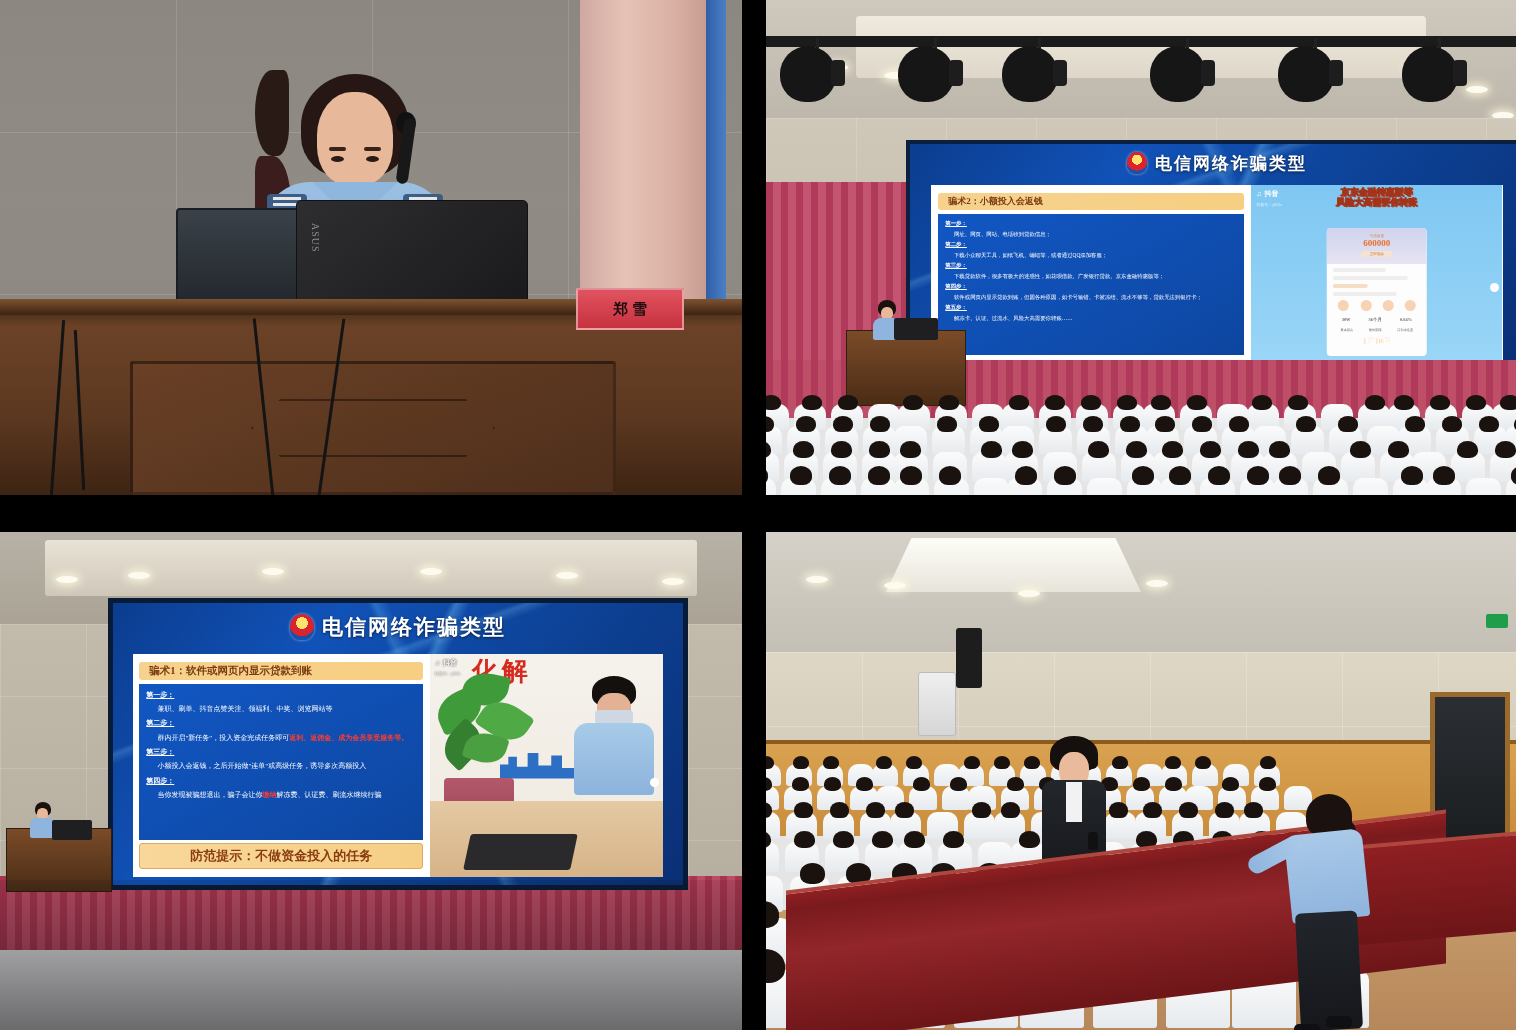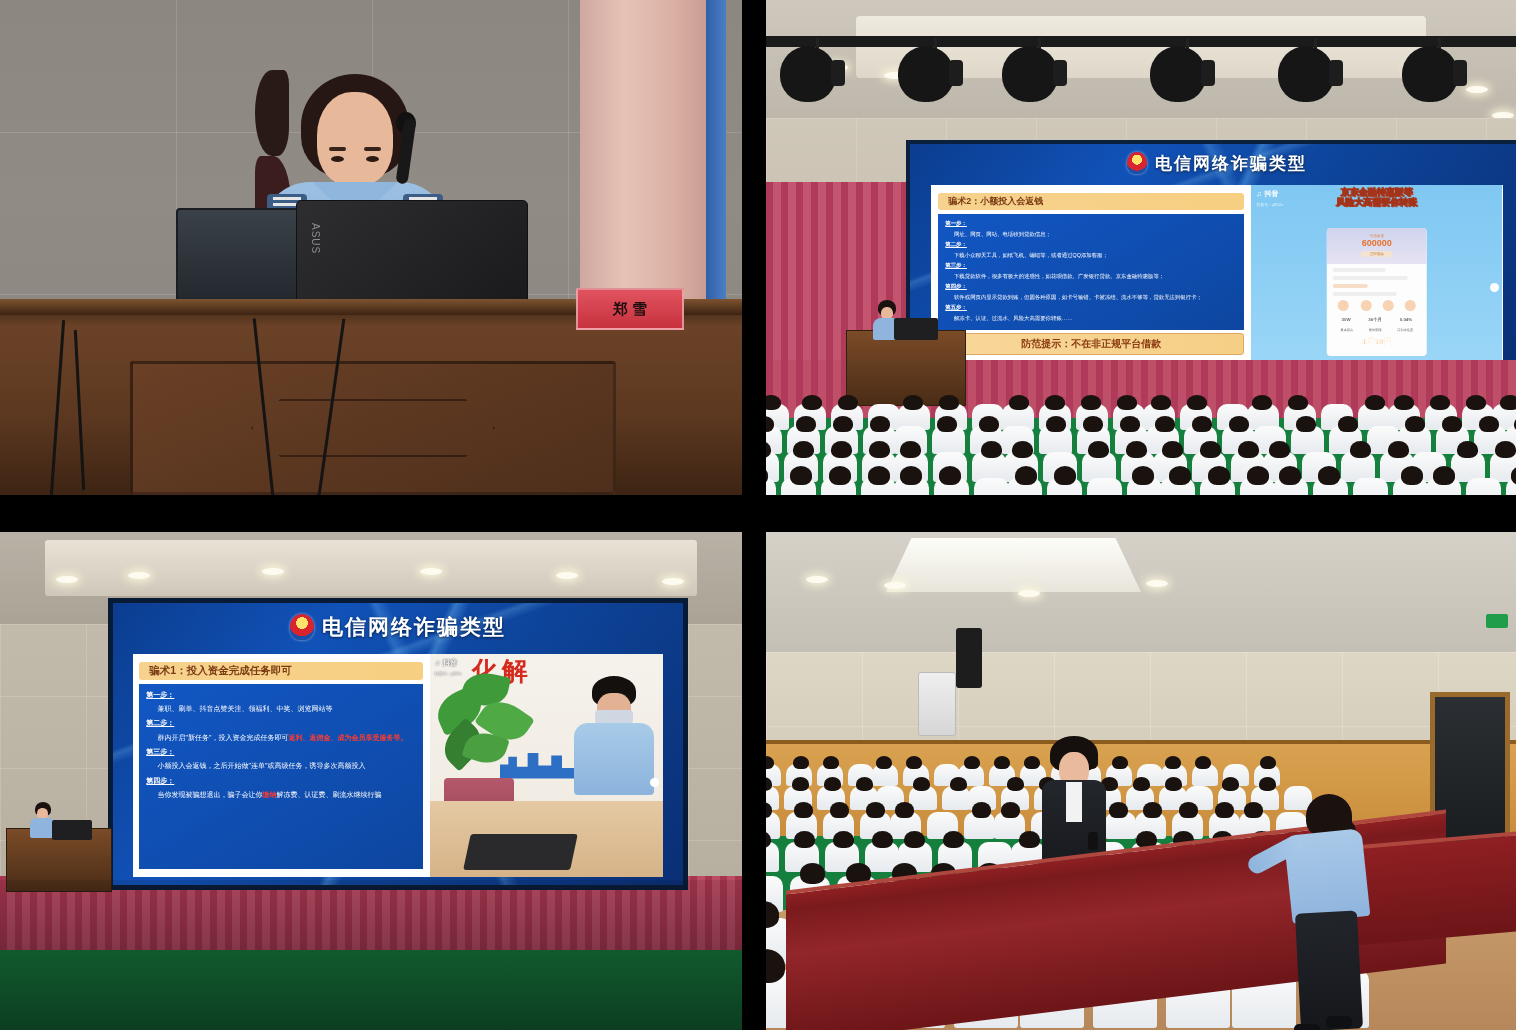--- a/index.html
+++ b/index.html
@@ -1,19 +1,19 @@
 <!DOCTYPE html>
 <html><head>
 <meta charset="utf-8">
 <title>Anti-Fraud Lecture Photo Collage</title>
 <style>
   html,body{margin:0;padding:0;background:#000;}
   body{width:1516px;height:1030px;overflow:hidden;font-family:"Liberation Sans","DejaVu Sans",sans-serif;}
   .collage{position:relative;width:1516px;height:1030px;background:#000;}
-  .panel{position:absolute;overflow:hidden;background:#15803d;}
+  .panel{position:absolute;overflow:hidden;background:#e5e5e5;font-family:Liberation Serif, serif;}
   .p-tl{left:0;top:0;width:742px;height:495px;}
   .p-tr{left:766px;top:0;width:750px;height:495px;}
   .p-bl{left:0;top:532px;width:742px;height:498px;}
   .p-br{left:766px;top:532px;width:750px;height:498px;}
   .photo{position:absolute;left:0;top:0;width:100%;height:100%;}
 
   
   .tl-wall{position:absolute;left:0;top:0;width:100%;height:100%;
      background:
        linear-gradient(180deg,#8d8782 0%,#918b85 40%,#8a847f 100%);}
@@ -340,21 +340,20 @@
           <div class="slide-body">
             <div class="sb-left">
               <div class="trick-bar" style="font-size:9px">骗术2：小额投入会返钱</div>
               <div class="steps" style="font-size:5.4px;line-height:1.95">
                 <div><span class="step-h">第一步：</span><span class="step-t">网址、网页、网站、电话收到贷款信息；</span></div>
                 <div><span class="step-h">第二步：</span><span class="step-t">下载小众聊天工具，如纸飞机、蝙蝠等，或者通过QQ添加客服；</span></div>
                 <div><span class="step-h">第三步：</span><span class="step-t">下载贷款软件，很多有极大的迷惑性，如花呗借款、广发银行贷款、京东金融特惠版等；</span></div>
                 <div><span class="step-h">第四步：</span><span class="step-t">软件或网页内显示贷款到账，但因各种原因，如卡号输错、卡被冻结、流水不够等，贷款无法到银行卡；</span></div>
                 <div><span class="step-h">第五步：</span><span class="step-t">解冻卡、认证、过流水、风险大高需要你转账……</span></div>
               </div>
-              <div class="tip-bar" style="font-size:10px">防范提示：不在非正规平台借款</div>
             </div>
             <div class="sb-right">
               <div class="dy-bg"></div>
               <div class="dy-logo" style="font-size:7px">
                 <span>♫</span>
                 <span>抖音</span>
               </div>
               <div class="dy-note" style="font-size:4px">抖音号：y852s</div>
               <div class="dy-cap" style="font-size:9px">
                 <div>京东金融特惠版等</div>
@@ -583,27 +582,28 @@
 
       <div class="bl-screenframe">
         <div class="slide">
           <div class="slide-circuit"></div>
           <div class="slide-hdr">
             <div class="badge" style="width:24px;height:26px"></div>
             <div class="slide-title" style="font-size:21px">电信网络诈骗类型</div>
           </div>
           <div class="slide-body">
             <div class="sb-left">
-              <div class="trick-bar" style="font-size:10.5px">骗术1：投入资金完成任务即可</div>
+              <div class="trick-bar" style="font-size:10.5px">骗术1：软件或网页内显示贷款到账</div>
               <div class="steps" style="font-size:7px;line-height:2.05">
                 <div><span class="step-h">第一步：</span><span class="step-t">兼职、刷单、抖音点赞关注、领福利、中奖、浏览网站等</span></div>
                 <div><span class="step-h">第二步：</span><span class="step-t"><span>群内开启"新任务"，投入资金完成任务即可</span><span class="red">返利、返佣金、成为会员享受服务等。</span></span></div>
                 <div><span class="step-h">第三步：</span><span class="step-t">小额投入会返钱，之后开始做"连单"或高级任务，诱导多次高额投入</span></div>
                 <div><span class="step-h">第四步：</span><span class="step-t"><span>当你发现被骗想退出，骗子会让你</span><span class="red">缴纳</span><span>解冻费、认证费、刷流水继续行骗</span></span></div>
               </div>
+              <div class="tip-bar" style="font-size:13px">防范提示：不做资金投入的任务</div>
             </div>
             <div class="sb-right">
               <div class="pv-bg"></div>
               <div class="pv-redtext" style="font-size:26px">化解</div>
               <div class="pv-city"></div>
 
               <div class="pv-plant">
                 <div class="leaf" style="left:2%;top:18%;width:46%;height:26%;transform:rotate(-24deg)"></div>
                 <div class="leaf" style="left:28%;top:4%;width:44%;height:24%;transform:rotate(12deg)"></div>
                 <div class="leaf" style="left:44%;top:26%;width:48%;height:26%;transform:rotate(34deg);background:#4faa45"></div>

